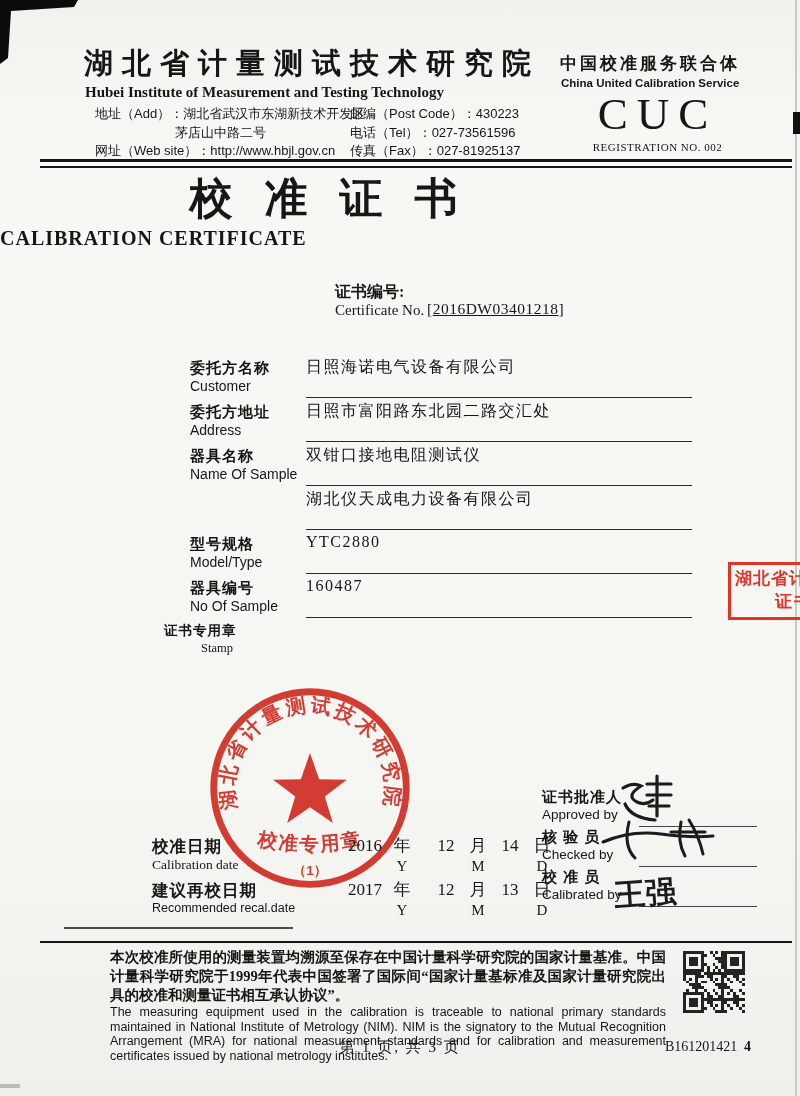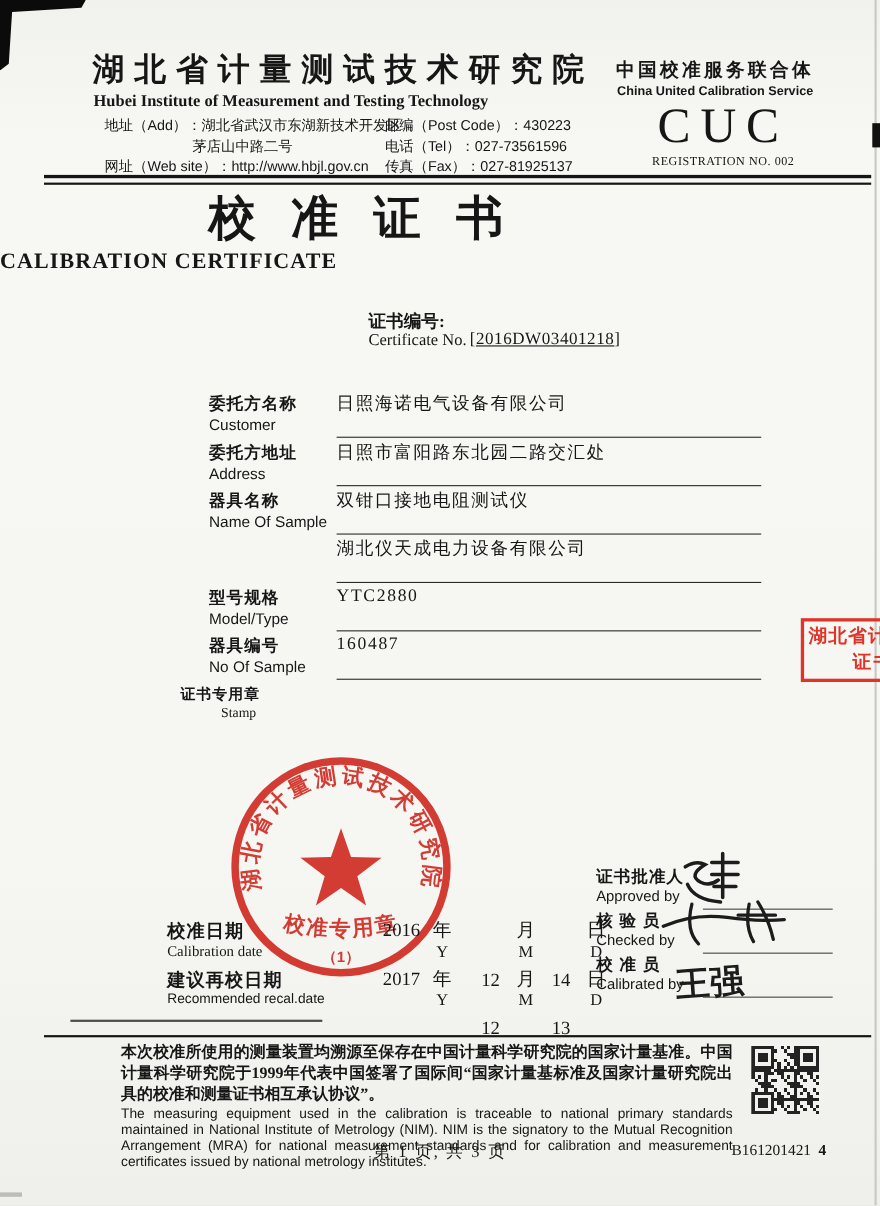--- a/index.html
+++ b/index.html
@@ -55,21 +55,21 @@
   .side-stamp .l1{font-size:17px;letter-spacing:1px;}
   .side-stamp .l2{font-size:17px;padding-left:40px;letter-spacing:2px;}
   
   .dates{left:152px;top:836px;width:420px;}
   .drow{position:relative;height:44px;}
   .dlabel-cn{position:absolute;left:0;top:0;font-size:16.5px;font-weight:bold;letter-spacing:1px;}
   .dlabel-en{position:absolute;left:0;top:21px;font-size:13.5px;}
   .dcells{position:absolute;left:190px;top:0;display:flex;}
   .dcell{text-align:center;font-size:17px;line-height:20px;}
   .dcell .sub{font-size:15px;font-family:"Liberation Serif",serif;}
-  .w-num{width:46px;} .w-unit{width:28px;} .w-num2{width:36px;margin-top:45px;} .gap{width:12px;}
+  .w-num{width:46px;} .w-unit{width:28px;} .w-num2{width:36px;} .gap{width:12px;}
   
   .approvals{left:522px;top:788px;width:210px;margin-left:20px;}
   .arow{position:relative;height:40px;}
   .alabel-cn{position:absolute;left:0;top:0;font-size:15px;font-weight:bold;letter-spacing:1px;white-space:nowrap;}
   .alabel-en{position:absolute;left:0;top:19px;font-size:13.5px;white-space:nowrap;}
   .aline{position:absolute;left:97px;top:0;width:118px;height:38px;border-bottom:1.5px solid #444;}
   .sigs{left:595px;top:770px;width:160px;height:150px;pointer-events:none;}
   
   .foot-rule{left:40px;top:941px;width:752px;height:0;border-top:2.5px solid #161616;}
   .note-cn{left:110px;top:948px;width:556px;font-size:14.5px;font-weight:bold;line-height:19px;text-align:justify;font-family:"Liberation Serif",serif;}

